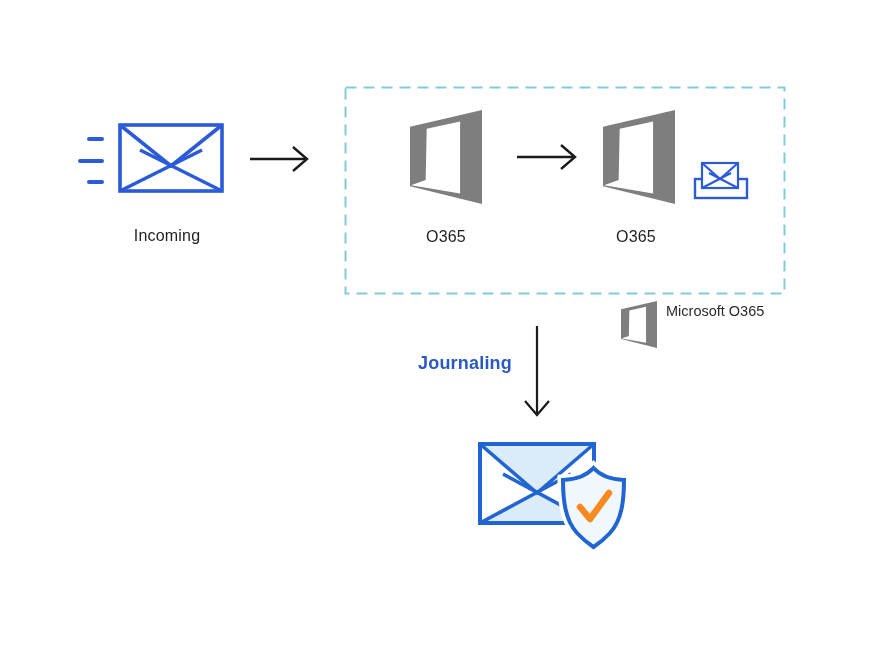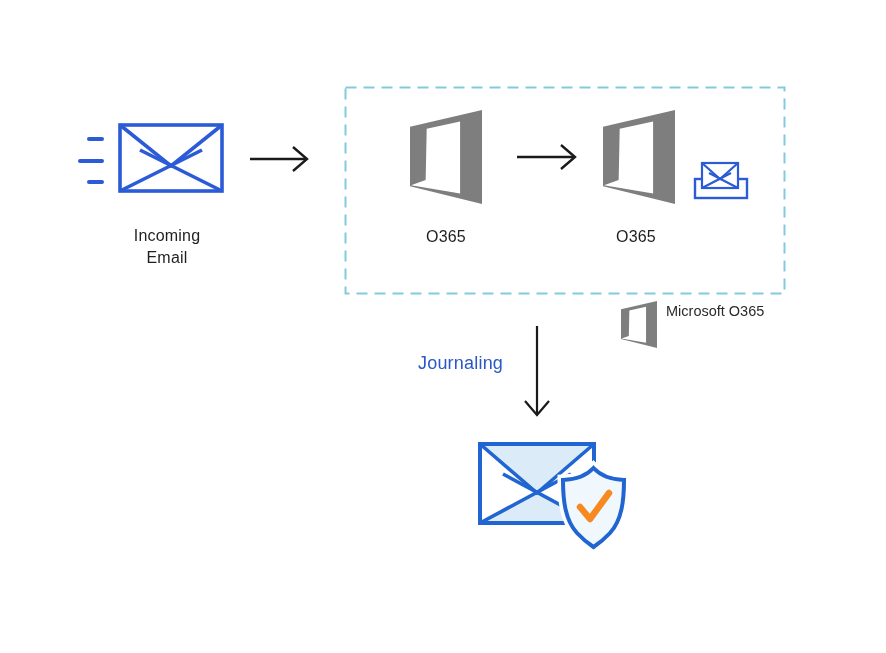--- a/index.html
+++ b/index.html
@@ -7,21 +7,21 @@
     position:relative;width:886px;height:653px;background:#ffffff;
     font-family:"Liberation Sans",sans-serif;overflow:hidden;
   }
   .abs{position:absolute;}
   .node-label{
     color:#1f1f1f;font-size:16px;line-height:22px;text-align:center;
     letter-spacing:0.2px;
   }
   .node-label .line{display:block;}
   .legend-label{color:#2a2a2a;font-size:14.5px;line-height:18px;}
-  .journaling-label{color:#2a58c6;font-size:18px;font-weight:normal;letter-spacing:0.2px;}
+  .journaling-label{color:#2a58c6;font-size:18px;font-weight:bold;letter-spacing:0.2px;}
   svg{display:block;}
 </style>
 </head>
 <body>
 
 <div class="canvas">
 
   <svg class="abs" style="left:75px;top:123px;" width="150" height="70" viewBox="0 0 150 70">
     <g stroke="#2b5bd7" stroke-width="4" stroke-linecap="round">
       <line x1="14" y1="16" x2="27" y2="16"></line>
@@ -105,21 +105,20 @@
       <path d="M117.5,28 C124,35 133,39.5 148,40 C148,60 146,80 134,93 C128,99.5 122,104 117.5,107
                C113,104 107,99.5 101,93 C89,80 87,60 87,40 C102,39.5 111,35 117.5,28 Z" fill="none" stroke="#ffffff" stroke-width="11"></path>
       <path d="M117.5,28 C124,35 133,39.5 148,40 C148,60 146,80 134,93 C128,99.5 122,104 117.5,107
                C113,104 107,99.5 101,93 C89,80 87,60 87,40 C102,39.5 111,35 117.5,28 Z" fill="#f1f8fd" stroke="#2065d1" stroke-width="4"></path>
       <polyline points="104,67 114,79 133,53" fill="none" stroke="#f6891f" stroke-width="6.5" stroke-linecap="round" stroke-linejoin="round"></polyline>
     </g>
   </svg>
 
   <div class="abs node-label" style="left:97px;top:225px;width:140px;">
     <span class="line">Incoming</span>
-    <span class="line">Email</span>
   </div>
 
   <div class="abs node-label" style="left:376px;top:226px;width:140px;">
     <span class="line">O365</span>
   </div>
 
   <div class="abs node-label" style="left:566px;top:226px;width:140px;">
     <span class="line">O365</span>
   </div>
 

